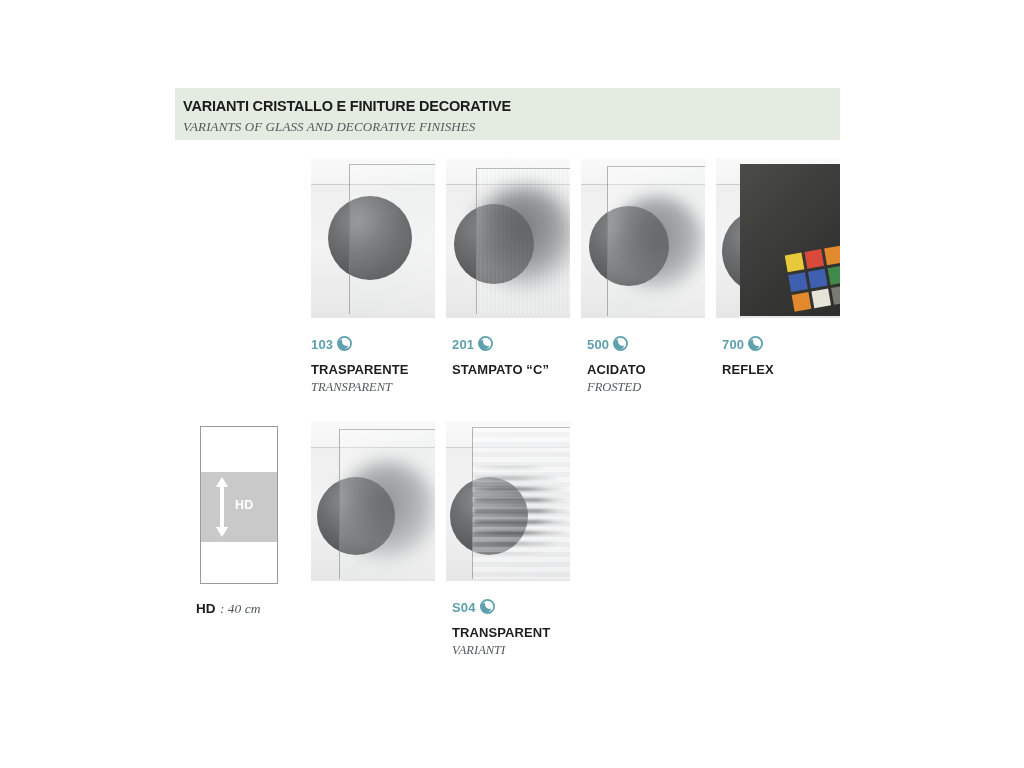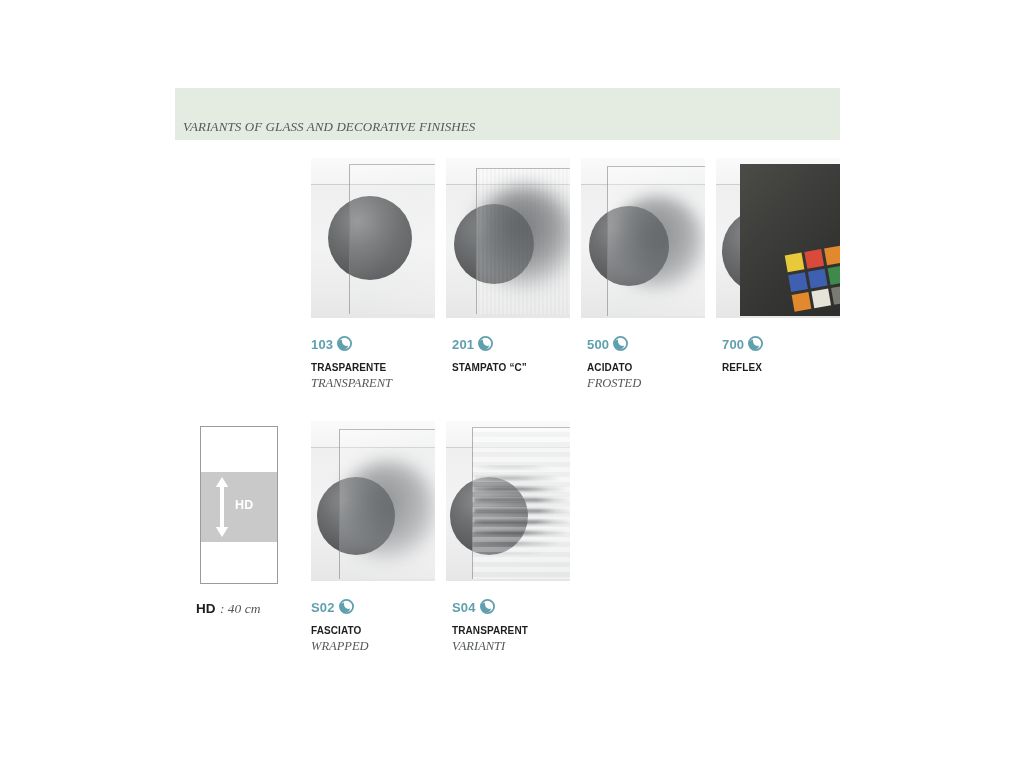--- a/index.html
+++ b/index.html
@@ -231,21 +231,21 @@
     font-size: 13px;
     font-weight: bold;
     color: #5fa0ae;
     letter-spacing: 0.2px;
     line-height: 16px;
     font-family: "Liberation Sans", sans-serif;
   }
   .finish-icon { display: block; }
   .name {
     margin-top: 9px;
-    font-size: 10px;
+    font-size: 13px;
     font-weight: bold;
     color: #1e1e1e;
     letter-spacing: 0.1px;
     white-space: nowrap;
     font-family: "Liberation Sans", sans-serif;
   }
   .name-en {
     margin-top: 3px;
     font-size: 12.5px;
     font-style: italic;
@@ -308,20 +308,21 @@
     color: #54585a;
     font-family: "Liberation Serif", serif;
   }
 </style>
 </head>
 <body>
 
 <div class="page">
 
   <div class="header-band"></div>
+  <div class="header-title">VARIANTI CRISTALLO E FINITURE DECORATIVE</div>
   <div class="header-subtitle">VARIANTS OF GLASS AND DECORATIVE FINISHES</div>
 
   <div class="tile" id="tile-103" style="left:311px; top:158px;">
     <div class="photo">
       <div class="backdrop"></div>
       <div class="sphere"></div>
       <div class="pane"></div>
       <div class="pane-edge"></div>
     </div>
   </div>
@@ -450,33 +451,20 @@
   <div class="tile" id="tile-S04" style="left:446px; top:421px;">
     <div class="photo">
       <div class="backdrop"></div>
       <div class="sphere"></div>
       <div class="pane"></div>
       <div class="stripes"></div>
       <div class="pane-edge"></div>
     </div>
   </div>
 
-  <div class="caption" style="left:311px; top:600px;">
-    <div class="code-row">
-      <span class="code">S02</span>
-      <span class="finish-icon">
-        <svg width="15" height="15" viewBox="0 0 15 15" aria-hidden="true">
-          <circle cx="7.5" cy="7.5" r="6.6" fill="none" stroke="#5fa0ae" stroke-width="1.8"></circle>
-          <path d="M5.0 3.4 A5.1 5.1 0 1 0 11.2 9.6 C9.3 10.4 6.6 9.6 5.6 7.5 C5.0 6.2 4.9 4.6 5.0 3.4 Z" fill="#5fa0ae"></path>
-        </svg>
-      </span>
-    </div>
-    <div class="name">FASCIATO</div>
-    <div class="name-en">WRAPPED</div>
-  </div>
 
   <div class="caption" style="left:452px; top:600px;">
     <div class="code-row">
       <span class="code">S04</span>
       <span class="finish-icon">
         <svg width="15" height="15" viewBox="0 0 15 15" aria-hidden="true">
           <circle cx="7.5" cy="7.5" r="6.6" fill="none" stroke="#5fa0ae" stroke-width="1.8"></circle>
           <path d="M5.0 3.4 A5.1 5.1 0 1 0 11.2 9.6 C9.3 10.4 6.6 9.6 5.6 7.5 C5.0 6.2 4.9 4.6 5.0 3.4 Z" fill="#5fa0ae"></path>
         </svg>
       </span>

